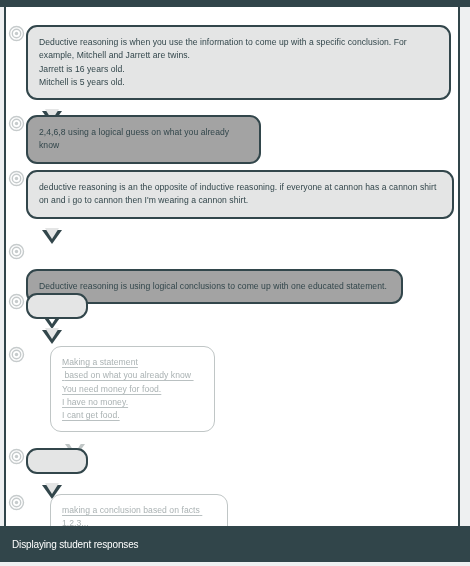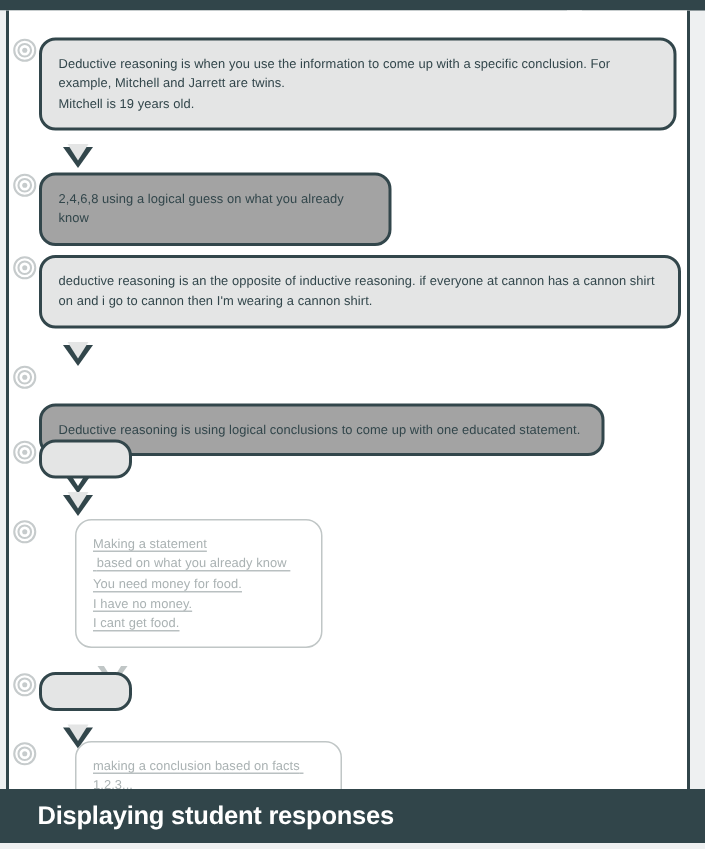--- a/index.html
+++ b/index.html
@@ -149,24 +149,24 @@
     left: 0;
     top: 526px;
     width: 470px;
     height: 36px;
     background: #31454a;
     display: flex;
     align-items: center;
   }
   #footer-label {
     color: #ffffff;
-    font-size: 17px;
-    font-weight: bold;
+    font-size: 10px;
+    font-weight: normal;
     letter-spacing: -0.15px;
-    margin-left: 25px;
+    margin-left: 12px;
   }
   #bottom-strip {
     position: absolute;
     left: 0;
     top: 562px;
     width: 470px;
     height: 4px;
     background: #eef0f1;
   }
 </style>
@@ -182,21 +182,22 @@
   <div id="board">
       <div class="response-row" style="top: 18px;">
         <div class="target-icon"><svg width="17" height="17" viewBox="0 0 17 17">
             <circle cx="8.5" cy="8.5" r="7" fill="none" stroke="#c6cbcc" stroke-width="1.4"></circle>
             <circle cx="8.5" cy="8.5" r="4.2" fill="none" stroke="#c6cbcc" stroke-width="1.4"></circle>
             <circle cx="8.5" cy="8.5" r="1.7" fill="#c6cbcc"></circle>
           </svg></div>
         <div class="bubble-wrap">
           <div class="bubble dark-border gray-fill" style="width: 425px;">
             <span class="txt-line">Deductive reasoning is when you use the information to come up with a specific conclusion. For example, Mitchell and Jarrett are twins.</span>
-            <span class="txt-line">Mitchell is 19 years old.</span>
+            <span class="txt-line">Jarrett is 16 years old.</span>
+            <span class="txt-line">Mitchell is 5 years old.</span>
             <div class="tail">
               <span class="tail-outer"></span>
               <span class="tail-inner"></span>
             </div>
           </div>
         </div>
       </div>
       <div class="response-row" style="top: 108px;">
         <div class="target-icon"><svg width="17" height="17" viewBox="0 0 17 17">
             <circle cx="8.5" cy="8.5" r="7" fill="none" stroke="#c6cbcc" stroke-width="1.4"></circle>

